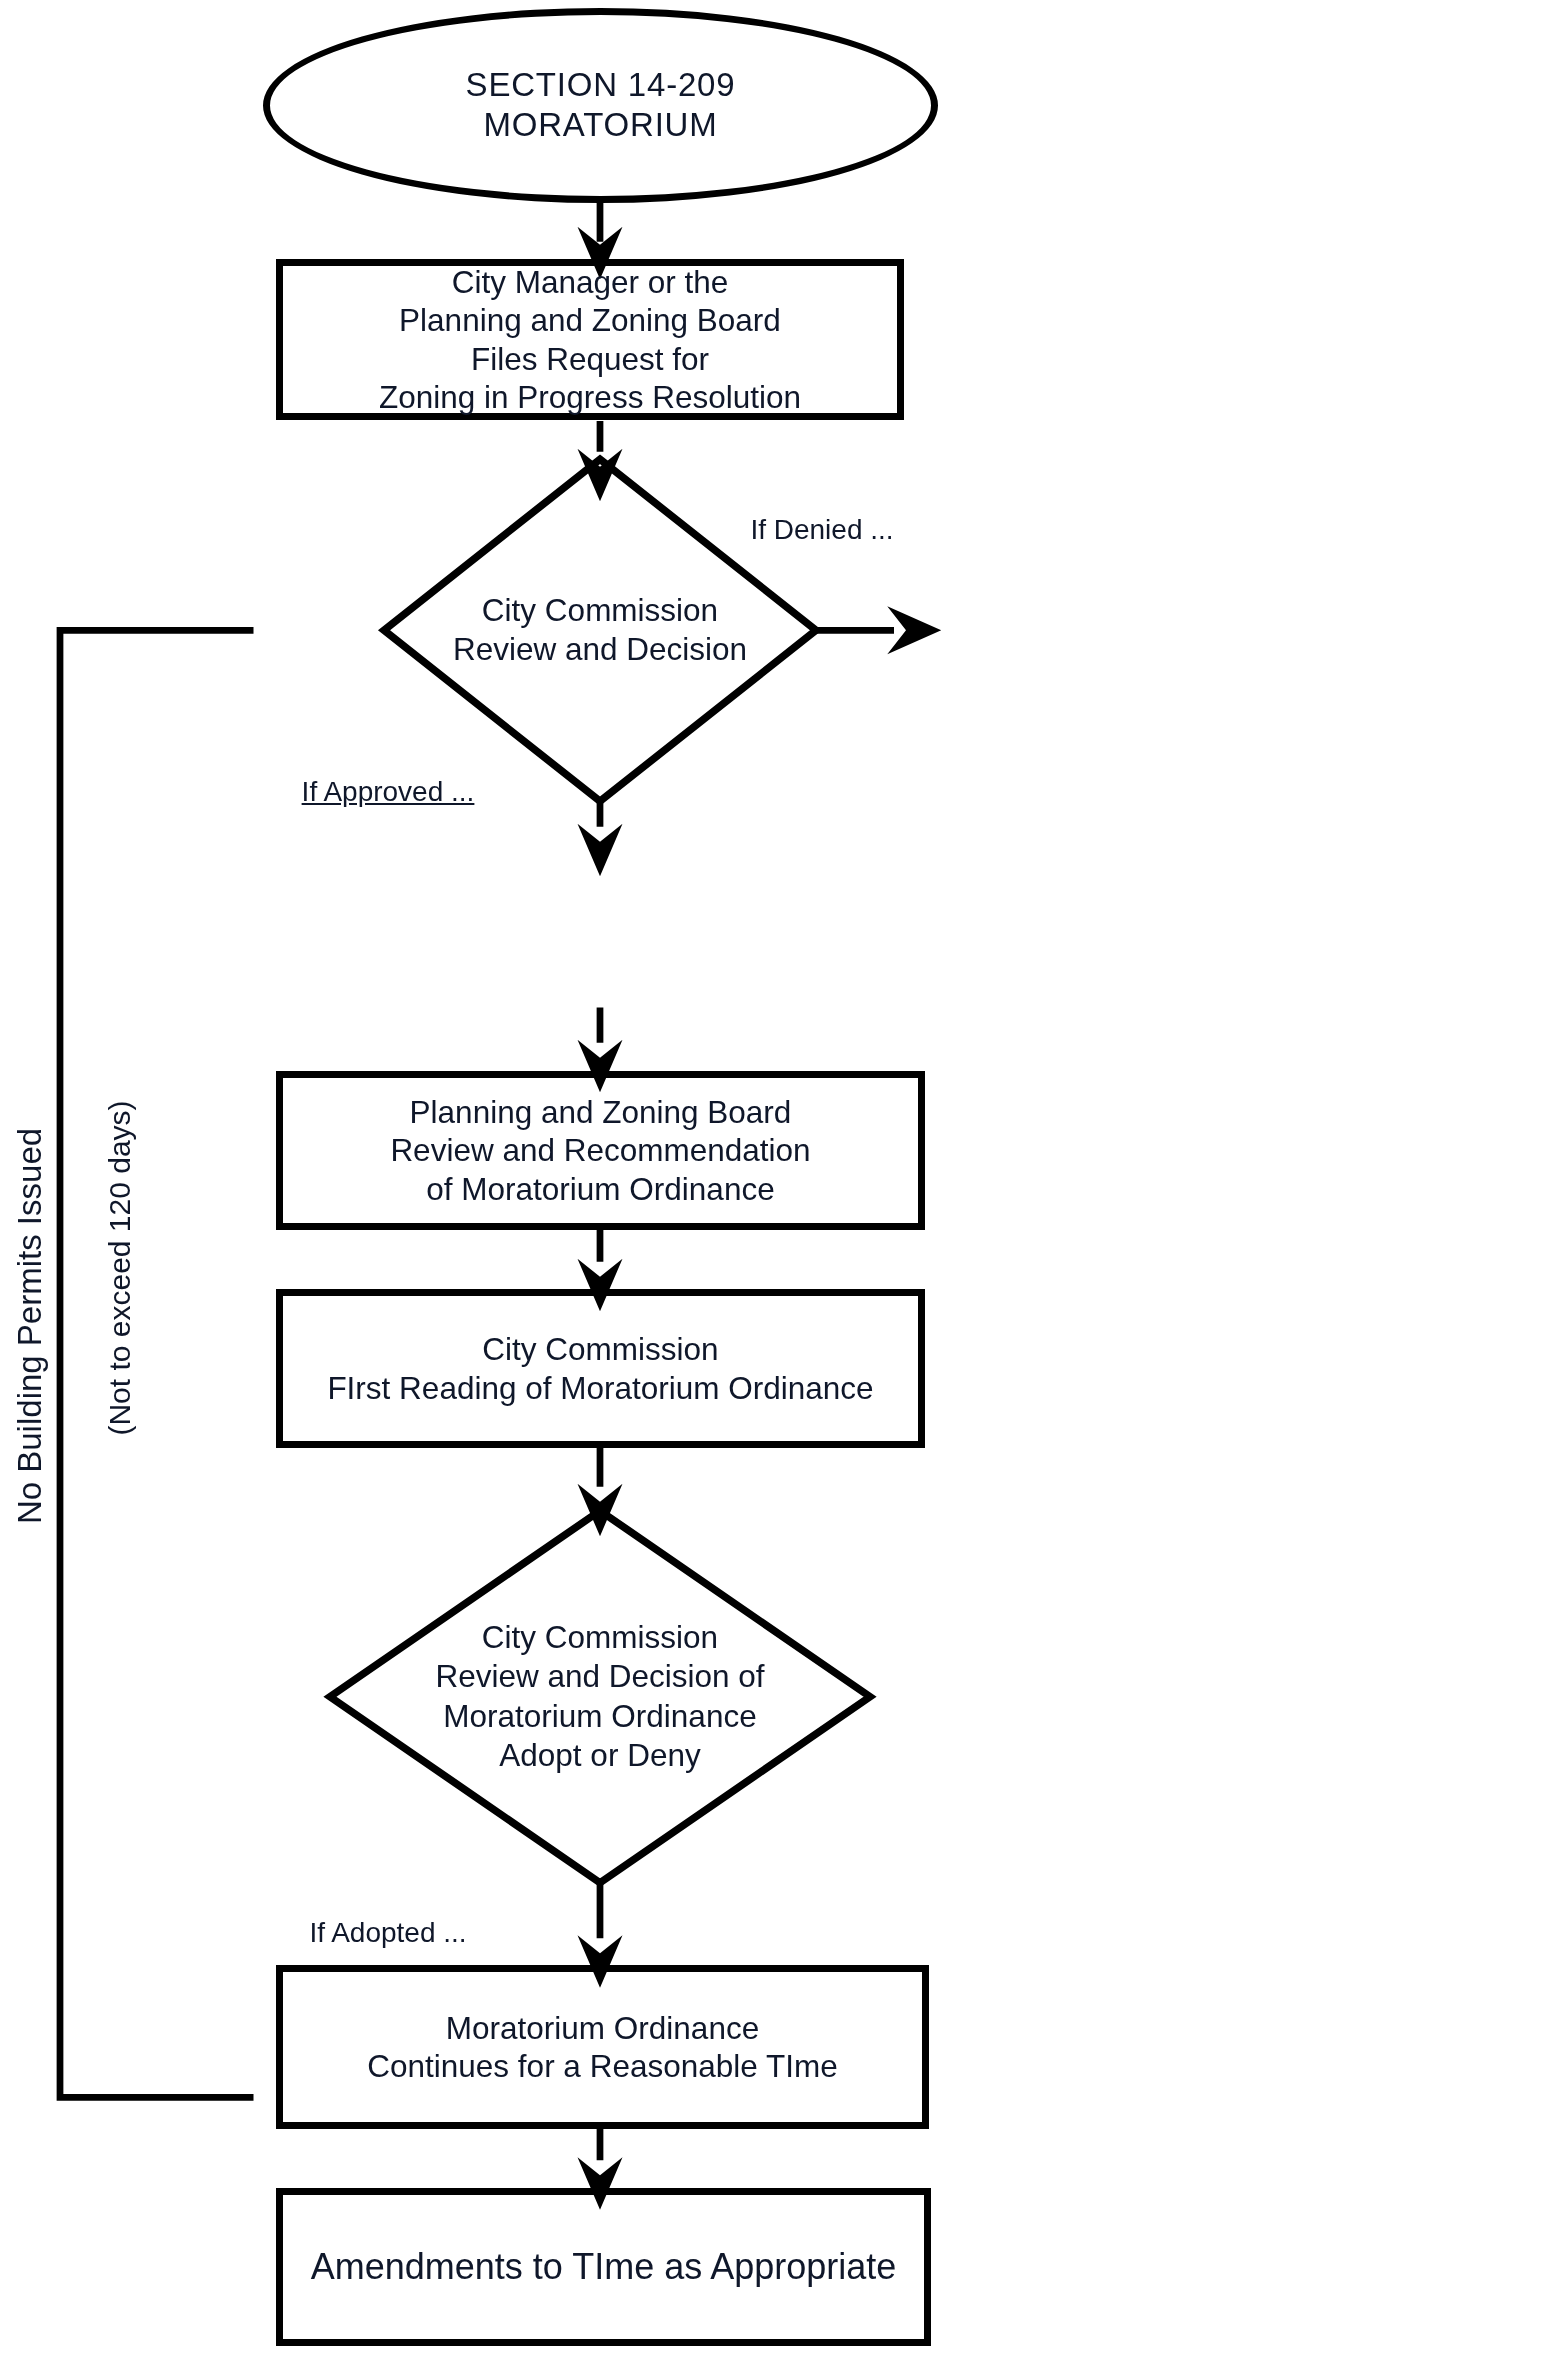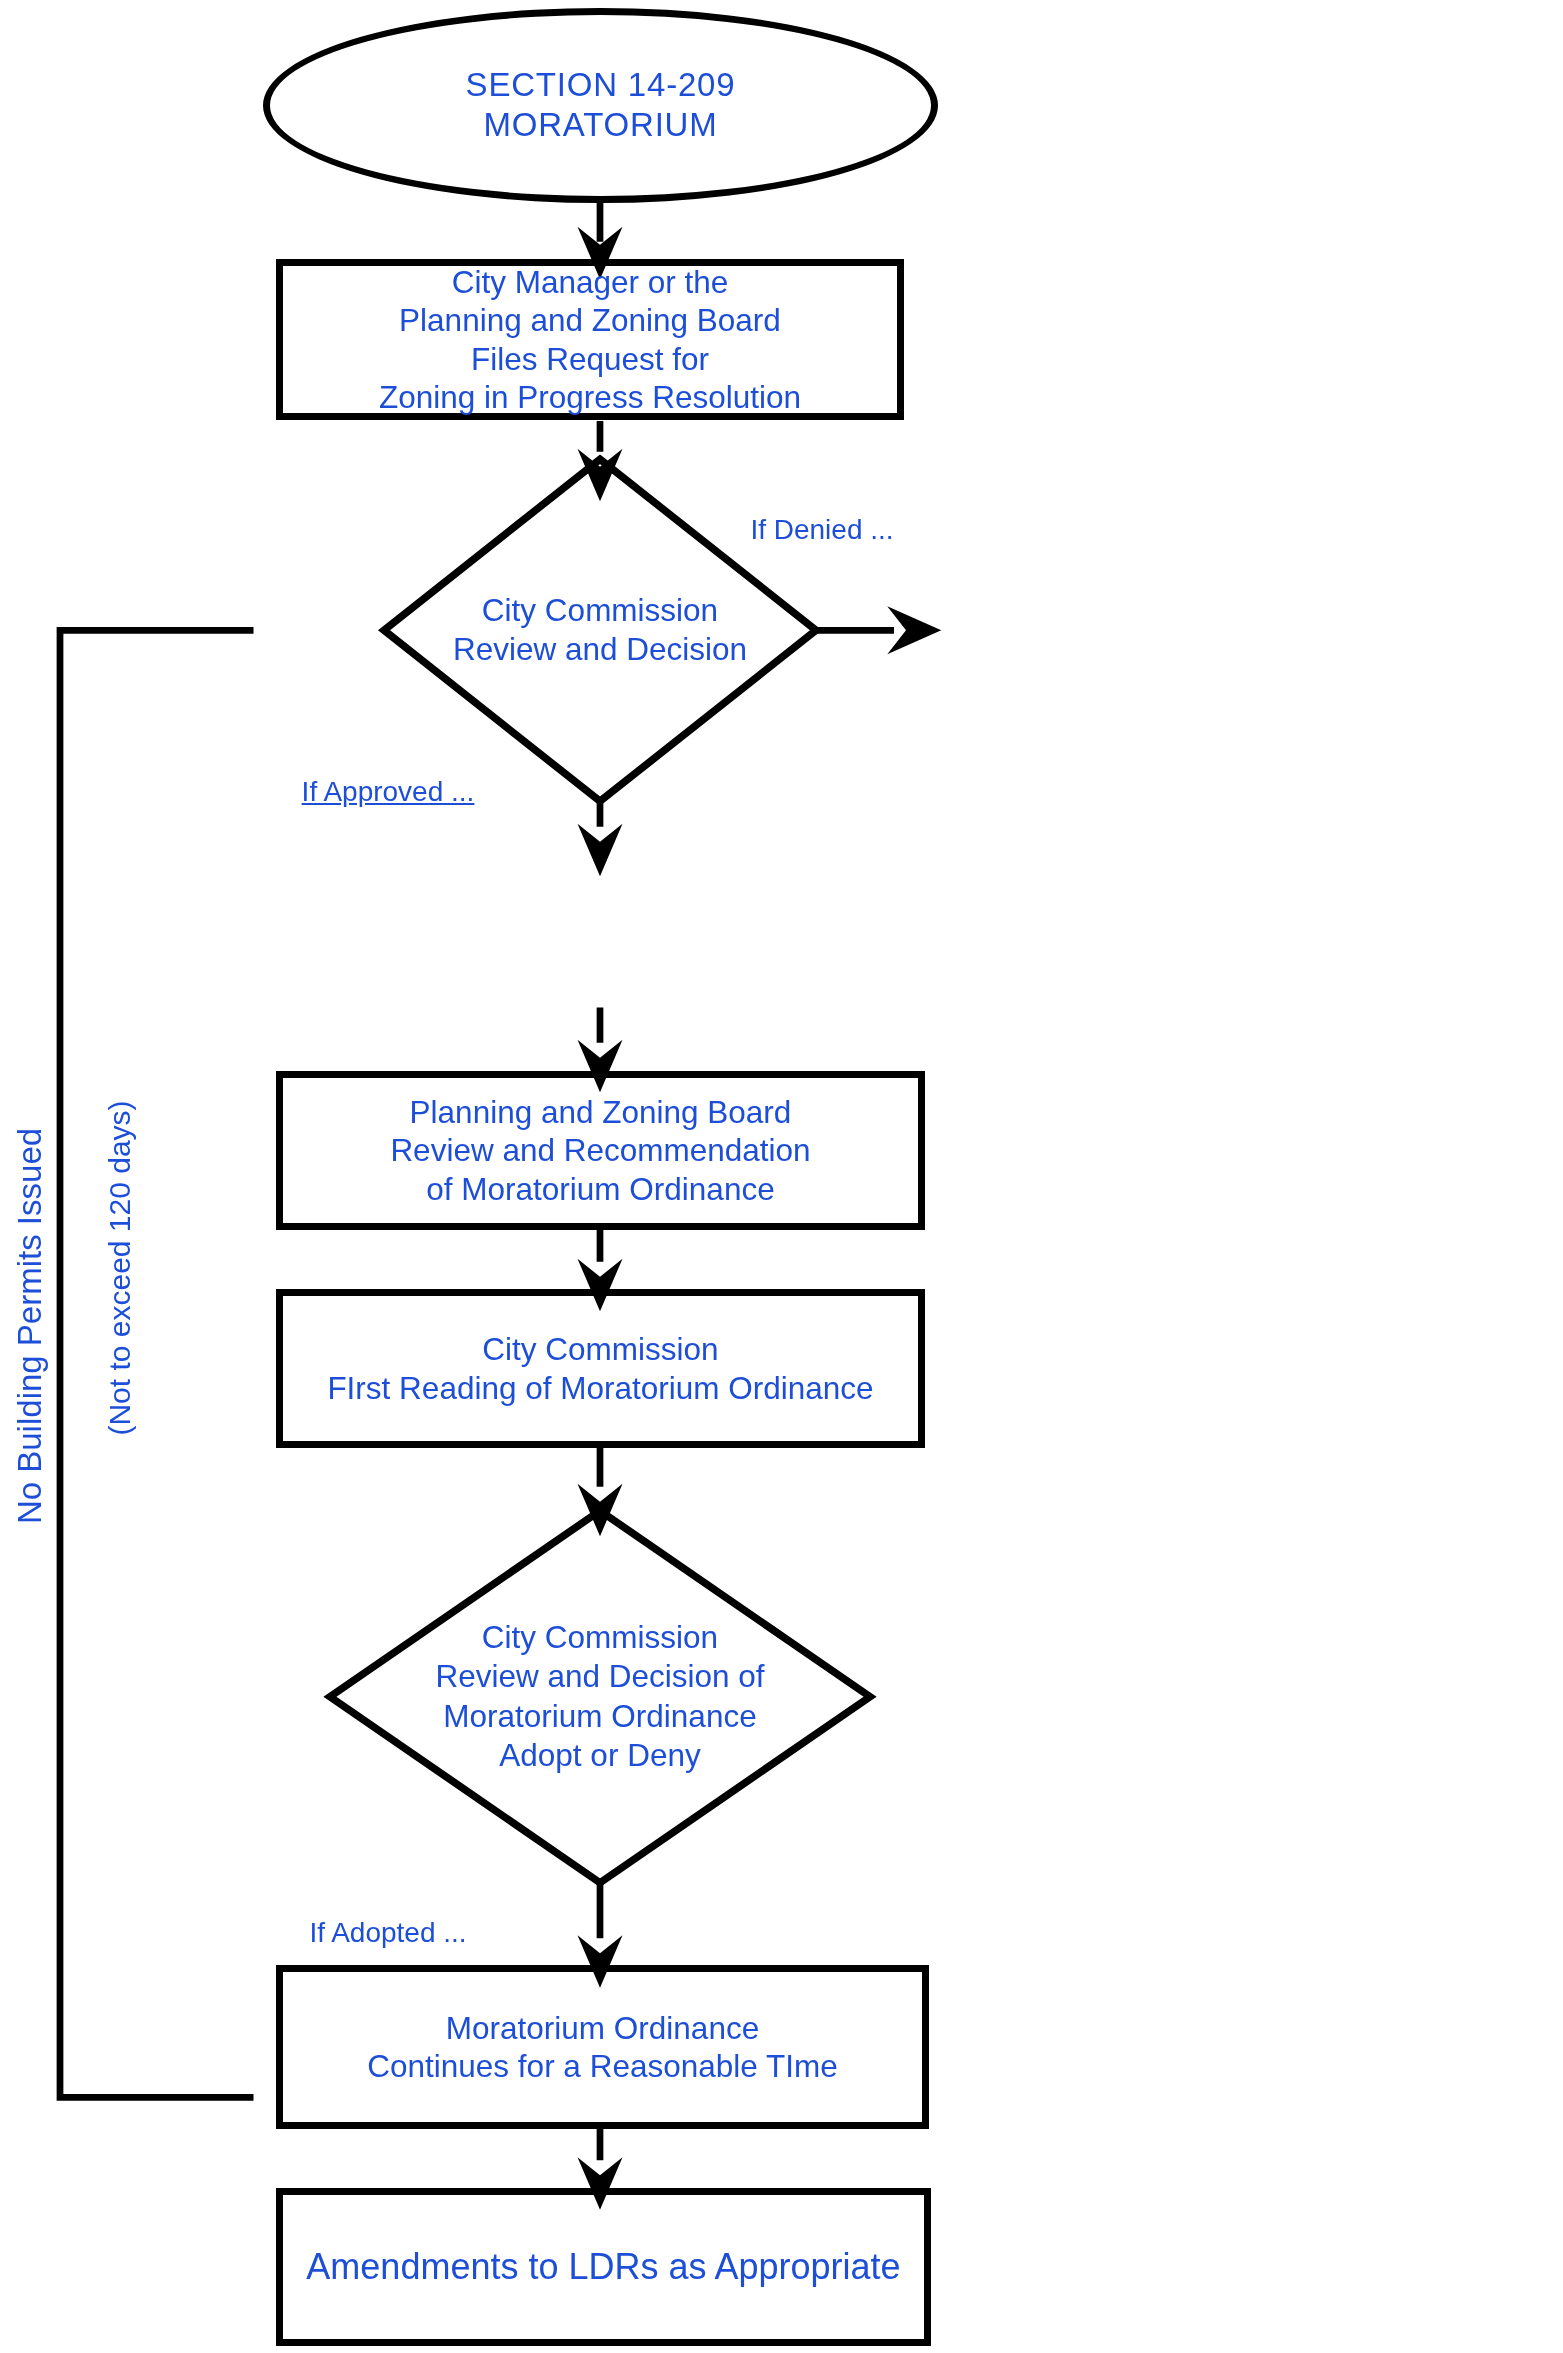--- a/index.html
+++ b/index.html
@@ -2,21 +2,21 @@
 <html style="font-size:12px"><head>
 <meta charset="utf-8">
 <style>
   html,body{margin:0;padding:0;background:#ffffff;}
   .canvas{
     position:relative;
     width:1563px;
     height:2354px;
     background:#ffffff;
     font-family:"Liberation Sans",sans-serif;
-    color:#1d4ed8;
+    color:#0f172a;
     overflow:hidden;
   }
   .flow-svg{position:absolute;left:0;top:0;width:1563px;height:2354px;}
   .node{
     position:absolute;
     border:7.5px solid #000;
     background:transparent;
     display:flex;
     align-items:center;
     justify-content:center;
@@ -125,21 +125,21 @@
 Review and Decision of
 Moratorium Ordinance
 Adopt or Deny</div>
 
   <div class="node" style="left:276px;top:1965px;width:653px;height:164px;">
     <div class="node-label">Moratorium Ordinance
 Continues for a Reasonable TIme</div>
   </div>
 
   <div class="node big" style="left:276px;top:2188px;width:655px;height:158px;">
-    <div class="node-label">Amendments to LDRs as Appropriate</div>
+    <div class="node-label">Amendments to TIme as Appropriate</div>
   </div>
 
   <div class="edge-label" style="left:822px;top:530px;">If Denied ...</div>
   <div class="edge-label" style="left:388px;top:792px;text-decoration:underline;">If Approved ...</div>
   <div class="edge-label" style="left:388px;top:1933px;">If Adopted ...</div>
 
   <div class="side-label" style="left:30px;top:1326px;">No Building Permits Issued</div>
   <div class="side-label small" style="left:120px;top:1268px;">(Not to exceed 120 days)</div>
 
 </div>

